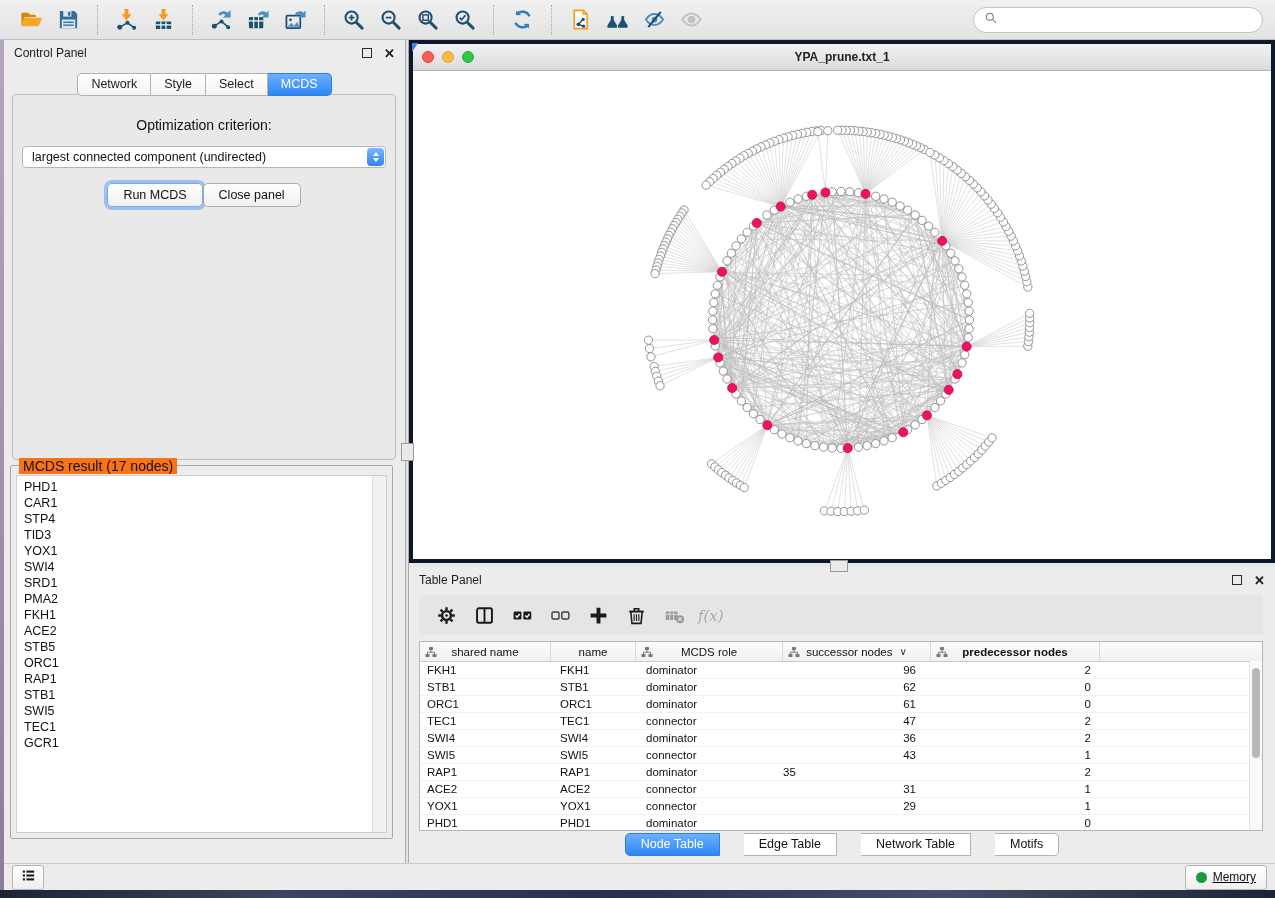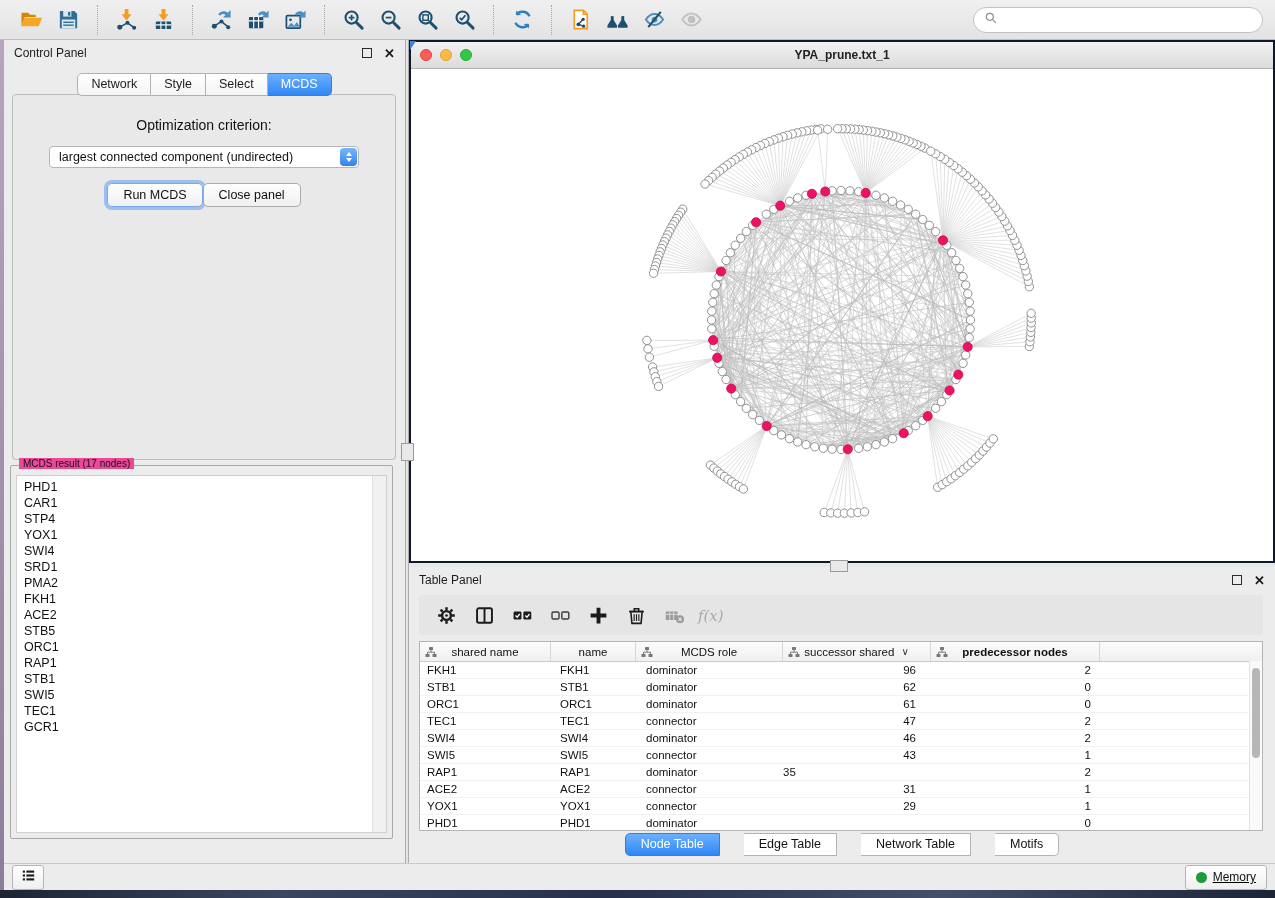--- a/index.html
+++ b/index.html
@@ -38,54 +38,54 @@
   .cp-tab { background:linear-gradient(#ffffff,#f4f4f4); border:1px solid #b1b1b1; border-left:none;
             padding:3px 13px 4px; font-size:12.5px; color:#1c1c1c; }
   .cp-tab:first-child { border-left:1px solid #b1b1b1; border-radius:5px 0 0 5px; }
   .cp-tab:last-child { border-radius:0 5px 5px 0; }
   .cp-tab.active { background:linear-gradient(#6cb0fe,#2e87f6); color:#fff; border-color:#2d7fe0; }
 
   .cp-body { position:absolute; left:8px; right:9px; top:54px; height:366px; background:#e9e9e9;
              border:1px solid #bcbcbc; border-radius:4px; box-sizing:border-box; }
   .cp-content { padding-top:22px; display:flex; flex-direction:column; align-items:center; gap:13px; }
   .opt-label { font-size:14px; color:#111; }
-  .dropdown { width:310px; height:22px; background:#fff; border:1px solid #b6b6b6; border-radius:4px;
+  .dropdown { width:364px; height:22px; background:#fff; border:1px solid #b6b6b6; border-radius:4px;
               display:flex; align-items:center; box-sizing:border-box; }
   .dd-text { flex:1; padding-left:9px; font-size:12.5px; color:#111; white-space:nowrap; overflow:hidden; }
   .dd-stepper { width:17px; height:18px; margin-right:1px; border-radius:4px;
                 background:linear-gradient(#79b7fc,#3282ee); display:flex; flex-direction:column;
                 align-items:center; justify-content:center; gap:2px; flex:none; }
   .dd-up { width:0; height:0; border-left:3.5px solid transparent; border-right:3.5px solid transparent; border-bottom:4px solid #fff; }
   .dd-down { width:0; height:0; border-left:3.5px solid transparent; border-right:3.5px solid transparent; border-top:4px solid #fff; }
   .btn-row { display:flex; margin-top:2px; }
   .push-btn { height:22px; padding:0 15px; background:linear-gradient(#ffffff,#f0f0f0); border:1px solid #ababab;
               border-radius:5px; font-size:12.5px; color:#111; display:flex; align-items:center; }
   .push-btn.focused { box-shadow:0 0 0 3px rgba(115,168,245,.65); border-color:#7aa8e8; }
 
   .result-box { position:absolute; left:6px; right:12px; top:425px; height:372px;
                 border:1px solid #a9a9a9; border-radius:2px; }
-  .result-legend { position:absolute; top:-8px; left:8px; background:#ec4899; padding:0 4px; font-size:10px; color:#111; }
+  .result-legend { position:absolute; top:-8px; left:8px; background:#f97316; padding:0 4px; font-size:14px; color:#111; }
   .result-list { position:absolute; left:5px; right:5px; top:9px; bottom:5px; background:#fff;
                  border:1px solid #cfcfcf; overflow:hidden; }
   .result-items { padding:3px 0 0 7px; }
   .result-item { font-size:12.5px; line-height:16px; color:#111; }
   .result-scroll { position:absolute; right:0; top:0; bottom:0; width:13px; background:#f1f1f1; border-left:1px solid #dedede; }
 
   
   .vsplit { position:absolute; left:405px; top:40px; width:4px; height:823px; background:#e3e3e3;
             border-left:1px solid #ababab; border-right:1px solid #ababab; box-sizing:border-box; z-index:3; }
   .vsplit-handle { position:absolute; left:401px; top:443px; width:11px; height:16px;
                    background:#e9e9e9; border:1px solid #9b9b9b; z-index:4; }
   .hsplit { position:absolute; left:409px; top:563px; right:0; height:4px; background:#e8e8e8; z-index:3; }
   .hsplit-handle { position:absolute; left:830px; top:560px; width:16px; height:10px;
                    background:#e9e9e9; border:1px solid #9b9b9b; z-index:4; }
 
   
   .net-win { position:absolute; left:409px; top:40px; right:0; height:523px; background:#fff;
-             border:2px solid #0f172a; box-sizing:border-box; }
+             border:4px solid #0f172a; box-sizing:border-box; }
   .net-corner { position:absolute; left:-1px; top:-1px; width:6px; height:9px; background:#3f82e8;
                 clip-path:polygon(0 0,100% 0,0 100%); z-index:2; }
   .net-title { height:26px; background:linear-gradient(#f2f2f2,#dbdbdb); border-bottom:1px solid #b2b2b2;
                display:flex; align-items:center; position:relative; }
   .traffic { display:flex; gap:8px; padding-left:9px; z-index:1; }
   .tl { width:12px; height:12px; border-radius:50%; box-sizing:border-box; }
   .tl-red { background:#fc5d57; border:1px solid #e0443e; }
   .tl-yellow { background:#fdbc40; border:1px solid #dfa133; }
   .tl-green { background:#33c748; border:1px solid #2aa93c; }
   .net-title-text { position:absolute; left:0; right:0; text-align:center; font-size:12px; font-weight:700; color:#222; }
@@ -345,20 +345,21 @@
         </div>
       </div>
     </div>
     <div class="result-box">
       <div class="result-legend">MCDS result (17 nodes)</div>
       <div class="result-list">
         <div class="result-items">
             <div class="result-item">PHD1</div>
             <div class="result-item">CAR1</div>
             <div class="result-item">STP4</div>
+            <div class="result-item">TID3</div>
             <div class="result-item">YOX1</div>
             <div class="result-item">SWI4</div>
             <div class="result-item">SRD1</div>
             <div class="result-item">PMA2</div>
             <div class="result-item">FKH1</div>
             <div class="result-item">ACE2</div>
             <div class="result-item">STB5</div>
             <div class="result-item">ORC1</div>
             <div class="result-item">RAP1</div>
             <div class="result-item">STB1</div>
@@ -1346,21 +1347,21 @@
           </div>
           <div class="t-hcell" style="width: 148px;">
             <span class="colicon" style="display: flex;">
               <svg viewBox="0 0 12 12">
                 <path d="M6 4v2M2.5 8V6.2h7V8" stroke="#777" fill="none" stroke-width="1"></path>
                 <rect x="4" y="1" width="4" height="3" rx="0.5" fill="#777"></rect>
                 <rect x="0.5" y="8" width="4" height="3" rx="0.5" fill="#777"></rect>
                 <rect x="7.5" y="8" width="4" height="3" rx="0.5" fill="#777"></rect>
               </svg>
             </span>
-            <span>successor shared</span>
+            <span>successor nodes</span>
             <span class="t-sort">∨</span>
           </div>
           <div class="t-hcell" style="width: 169px; font-weight: bold;">
             <span class="colicon" style="display: flex;">
               <svg viewBox="0 0 12 12">
                 <path d="M6 4v2M2.5 8V6.2h7V8" stroke="#777" fill="none" stroke-width="1"></path>
                 <rect x="4" y="1" width="4" height="3" rx="0.5" fill="#777"></rect>
                 <rect x="0.5" y="8" width="4" height="3" rx="0.5" fill="#777"></rect>
                 <rect x="7.5" y="8" width="4" height="3" rx="0.5" fill="#777"></rect>
               </svg>
@@ -1394,21 +1395,21 @@
             <div class="t-cell" style="width: 131px; text-align: left; padding-left: 7px;">TEC1</div>
             <div class="t-cell" style="width: 85px; text-align: left; padding-left: 9px;">TEC1</div>
             <div class="t-cell" style="width: 147px; text-align: left; padding-left: 10px;">connector</div>
             <div class="t-cell" style="width: 148px; text-align: right; padding-right: 15px;">47</div>
             <div class="t-cell" style="width: 169px; text-align: right; padding-right: 9px;">2</div>
           </div>
           <div class="t-row">
             <div class="t-cell" style="width: 131px; text-align: left; padding-left: 7px;">SWI4</div>
             <div class="t-cell" style="width: 85px; text-align: left; padding-left: 9px;">SWI4</div>
             <div class="t-cell" style="width: 147px; text-align: left; padding-left: 10px;">dominator</div>
-            <div class="t-cell" style="width: 148px; text-align: right; padding-right: 15px;">46</div>
+            <div class="t-cell" style="width: 148px; text-align: right; padding-right: 15px;">36</div>
             <div class="t-cell" style="width: 169px; text-align: right; padding-right: 9px;">2</div>
           </div>
           <div class="t-row">
             <div class="t-cell" style="width: 131px; text-align: left; padding-left: 7px;">SWI5</div>
             <div class="t-cell" style="width: 85px; text-align: left; padding-left: 9px;">SWI5</div>
             <div class="t-cell" style="width: 147px; text-align: left; padding-left: 10px;">connector</div>
             <div class="t-cell" style="width: 148px; text-align: right; padding-right: 15px;">43</div>
             <div class="t-cell" style="width: 169px; text-align: right; padding-right: 9px;">1</div>
           </div>
           <div class="t-row">

